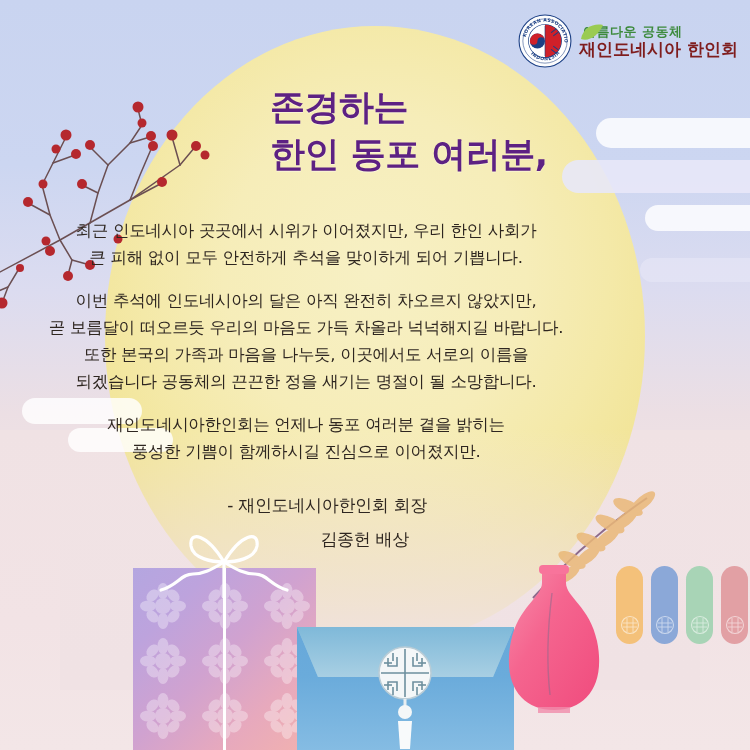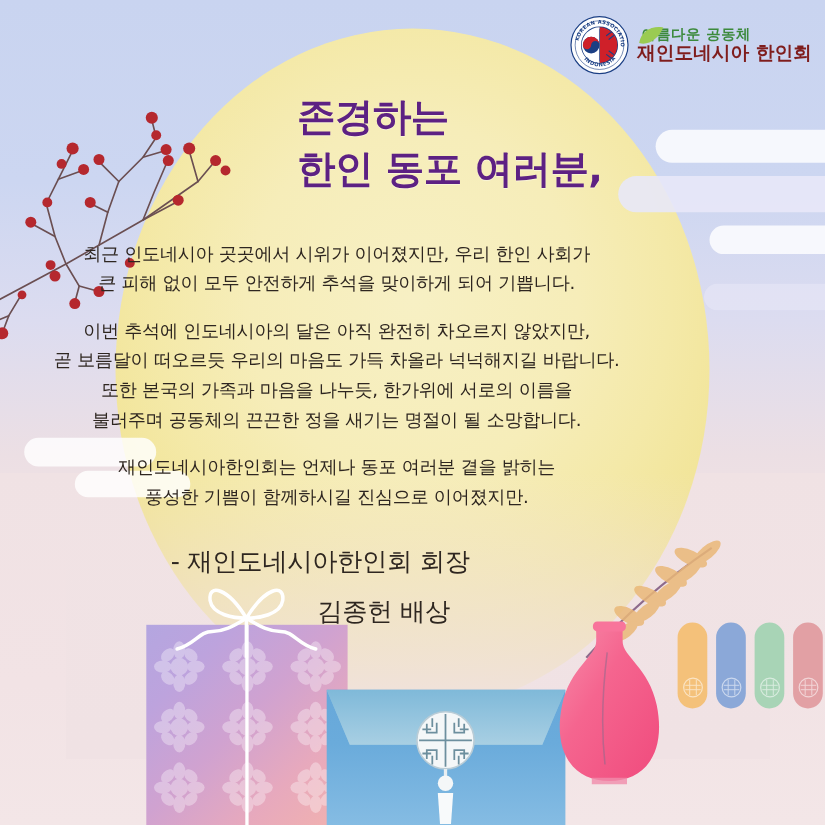--- a/index.html
+++ b/index.html
@@ -86,21 +86,21 @@
   
   .body-text {
     position:absolute; left:0; top:218px; width:612px;
     text-align:center; color:#2e2620;
     font-size:16.5px; line-height:1.62; letter-spacing:-0.3px;
   }
   .para { margin-bottom:17px; }
   .para:last-of-type { margin-bottom:0; }
   .sign {
     margin-top:22px; padding-right:185px; text-align:right;
-    font-size:23px; line-height:2.0; color:#2e2620;
+    font-size:17px; line-height:2.0; color:#2e2620;
   }
   .sign .nm { display:block; padding-right:18px;margin-left:32px; }
 
   
   .giftbox {
     position:absolute; left:133px; top:568px; width:183px; height:182px;
     background:linear-gradient(135deg,#b4a6e0 0%, #bda3dd 22%, #d0a2d0 48%, #e7a9bd 74%, #f2b2ae 100%);
     overflow:hidden;
   }
   .gift-ribbon-v {
@@ -240,22 +240,22 @@
   </div>
 
   <div class="body-text no-sel">
     <div class="para">
       <div>최근 인도네시아 곳곳에서 시위가 이어졌지만, 우리 한인 사회가</div>
       <div>큰 피해 없이 모두 안전하게 추석을 맞이하게 되어 기쁩니다.</div>
     </div>
     <div class="para">
       <div>이번 추석에 인도네시아의 달은 아직 완전히 차오르지 않았지만,</div>
       <div>곧 보름달이 떠오르듯 우리의 마음도 가득 차올라 넉넉해지길 바랍니다.</div>
-      <div>또한 본국의 가족과 마음을 나누듯, 한가위에 서로의 이름을</div>
-      <div>불러주며 공동체의 끈끈한 정을 새기는 명절이 될 소망합니다.</div>
+      <div>또한 본국의 가족과 마음을 나누듯, 이곳에서도 서로의 이름을</div>
+      <div>되겠습니다 공동체의 끈끈한 정을 새기는 명절이 될 소망합니다.</div>
     </div>
     <div class="para">
       <div>재인도네시아한인회는 언제나 동포 여러분 곁을 밝히는</div>
       <div>풍성한 기쁨이 함께하시길 진심으로 이어졌지만.</div>
     </div>
     <div class="sign">
       <span>- 재인도네시아한인회 회장</span>
       <span class="nm">김종헌 배상</span>
     </div>
   </div>

